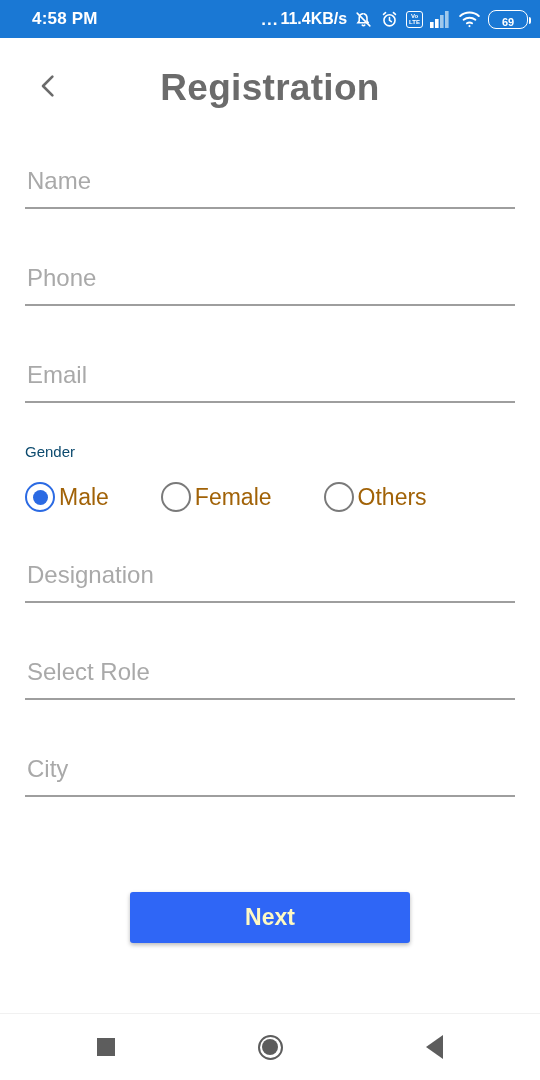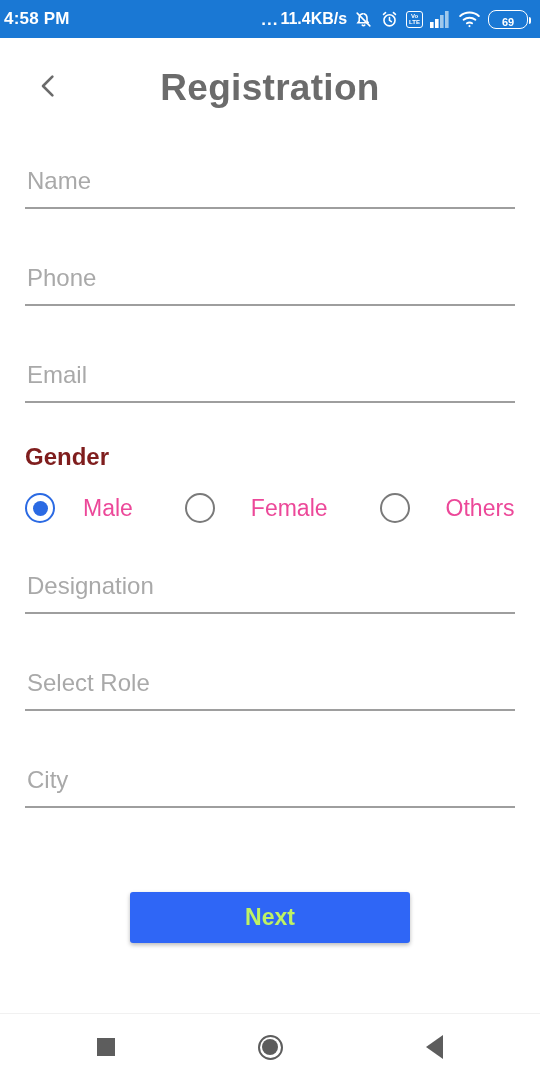--- a/index.html
+++ b/index.html
@@ -9,21 +9,21 @@
     font-family:"Liberation Sans", sans-serif;
     overflow:hidden;
   }
   .phone { position:relative; width:540px; height:1080px; background:#fff; }
 
   
   .statusbar {
     position:absolute; top:0; left:0; width:540px; height:38px;
     background:#1a78d4;
     display:flex; align-items:center;
-    padding:0 12px 0 4px;
+    padding:0 12px 0 32px;
     color:#ffffff;
   }
   .status-time { font-size:17px; font-weight:bold; letter-spacing:.2px; }
   .status-right {
     margin-left:auto; display:flex; align-items:center; gap:7px;
   }
   .netspeed { font-size:16px; font-weight:bold; display:flex; align-items:center; gap:2px; }
   .dots { letter-spacing:1px; font-size:17px; line-height:1; }
   .sicon { display:flex; align-items:center; }
   .volte {
@@ -71,45 +71,45 @@
   .field-input::placeholder { color:#a9a9a9; }
   .field-underline {
     position:absolute; left:0; right:0; bottom:0;
     height:1.6px; background:#9e9e9e;
   }
   .spacer { height:48px; }
 
   
   .gender-block { margin:0 25px; }
   .gender-label {
-    font-size:24px; color:#7f1d1d; margin-bottom:22px;font-weight:bold;
+    font-size:15px; color:#0c4a6e; margin-bottom:22px;
   }
   .radio-row { display:flex; align-items:center; }
   .radio-opt { display:flex; align-items:center; cursor:pointer; }
-  .radio-opt + .radio-opt { margin-left:52px;gap:8px; }
+  .radio-opt + .radio-opt { margin-left:52px; }
   .radio-mark {
     width:30px; height:30px; border-radius:50%;
     border:2.6px solid #7a7a7a;
     display:flex; align-items:center; justify-content:center;
     flex:none;
   }
   .radio-mark.on { border-color:#2b6ae3; }
   .radio-dot {
     width:15px; height:15px; border-radius:50%; background:#2b6ae3;
   }
-  .radio-text { font-size:23px; color:#ec4899; margin-left:28px; }
+  .radio-text { font-size:23px; color:#a16207; margin-left:4px; }
 
   
   .btn-wrap {
     position:absolute; top:892px; left:0; width:540px;
     display:flex; justify-content:center;
   }
   .next-btn {
     width:280px; height:51px; border:none; border-radius:3px;
-    background:#2f66f6; color:#bef264;
+    background:#2f66f6; color:#fef9c3;
     font-family:"Liberation Sans", sans-serif;
     font-size:23px; font-weight:bold;
     box-shadow:0 2px 4px rgba(0,0,0,0.28);
     cursor:pointer;
   }
 
   
   .navbar {
     position:absolute; bottom:0; left:0; width:540px; height:67px;
     border-top:1px solid #f1f1f1;

